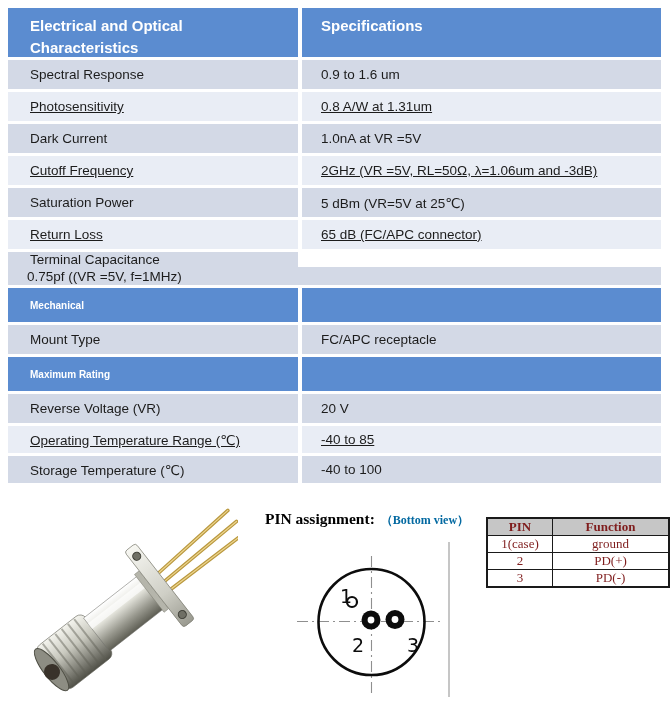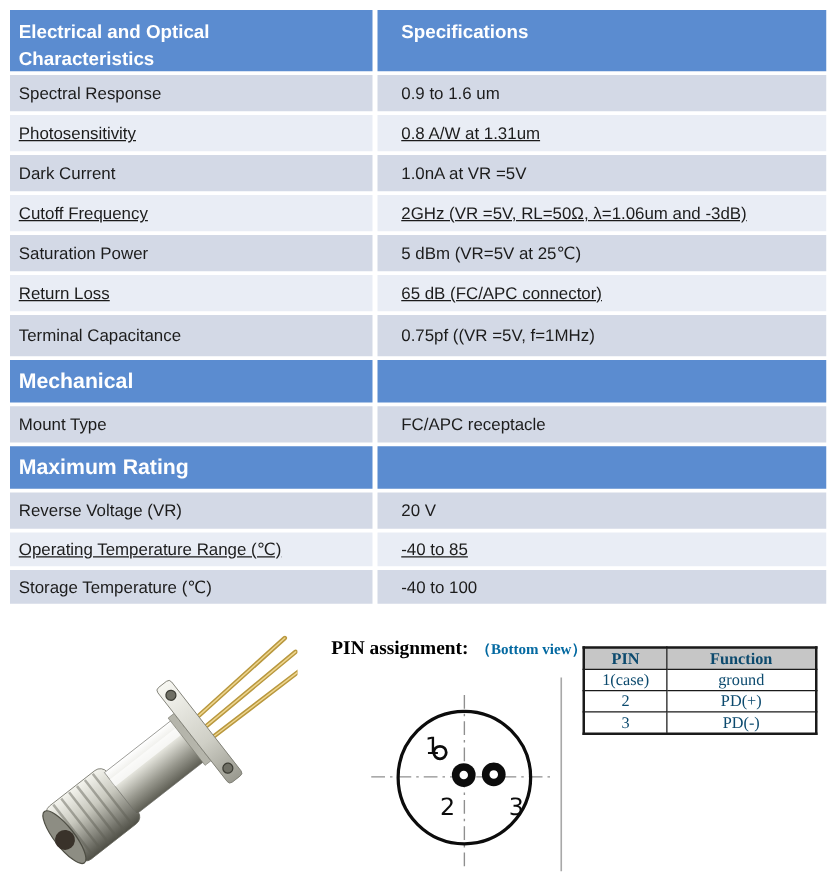--- a/index.html
+++ b/index.html
@@ -4,39 +4,39 @@
 <style>
   html,body{margin:0;padding:0;background:#ffffff;}
   .page{
     position:relative;width:670px;height:704px;background:#ffffff;overflow:hidden;
     font-family:"Liberation Sans","DejaVu Sans",sans-serif;color:#1c1c1c;
   }
   
   .spec-table{position:absolute;left:8px;top:8px;width:653px;}
   .trow{display:flex;margin-bottom:3px;}
   .c1{width:290px;margin-right:4px;display:flex;align-items:center;
-      padding-left:7px;box-sizing:border-box;font-size:13.5px;}
+      padding-left:22px;box-sizing:border-box;font-size:13.5px;}
   .c2{flex:1;display:flex;align-items:center;padding-left:19px;
       box-sizing:border-box;font-size:13.5px;}
   .head .c1,.head .c2,.sec .c1,.sec .c2{background:var(--blue,#5B8CD0);color:#ffffff;font-weight:bold;}
   .head{height:49px;}
   .head .c1,.head .c2{align-items:flex-start;padding-top:7px;font-size:15px;line-height:1.45;}
   .head .c1{padding-right:70px;}
   .sec{height:34px;}
-  .sec .c1,.sec .c2{font-size:17px;}
+  .sec .c1,.sec .c2{font-size:10px;}
   .dark .c1,.dark .c2{background:var(--rowDark,#D3D9E6);}
   .light .c1,.light .c2{background:var(--rowLight,#E9EDF5);text-decoration:underline;}
-  .r29{height:29px;border-radius:13px;} .r33{height:33px;} .r27{height:27px;}
+  .r29{height:29px;border-radius:13px;} .r33{height:33px;flex-direction:column;} .r27{height:27px;}
   
   .pin-head{position:absolute;left:265px;top:510px;font-family:"Liberation Serif","DejaVu Serif",serif;white-space:nowrap;}
   .pin-head .t{font-weight:bold;font-size:15.5px;color:#000;}
   .pin-head .s{font-size:12px;color:#0369a1;margin-left:2px;font-weight:bold;}
   
-  .pin-table{position:absolute;left:466px;top:517px;border-collapse:collapse;
-      font-family:"Liberation Serif","DejaVu Serif",serif;font-size:13px;color:#0c4a6e;}
+  .pin-table{position:absolute;left:486px;top:517px;border-collapse:collapse;
+      font-family:"Liberation Serif","DejaVu Serif",serif;font-size:13px;color:#7f1d1d;}
   .pin-table td{border:1px solid #1a1a1a;text-align:center;padding:0 4px;height:16px;}
   .pin-table{border:2px solid #1a1a1a;}
   .pin-table .hd td{background:var(--pinGray,#C6C6C6);font-weight:bold;}
   .pin-table .col-pin{width:57px;}
   .pin-table .col-fn{width:110px;text-align:center;}
   
   .pin-diagram{position:absolute;left:280px;top:540px;}
   .photo{position:absolute;left:26px;top:506px;}
 </style>
 </head>

